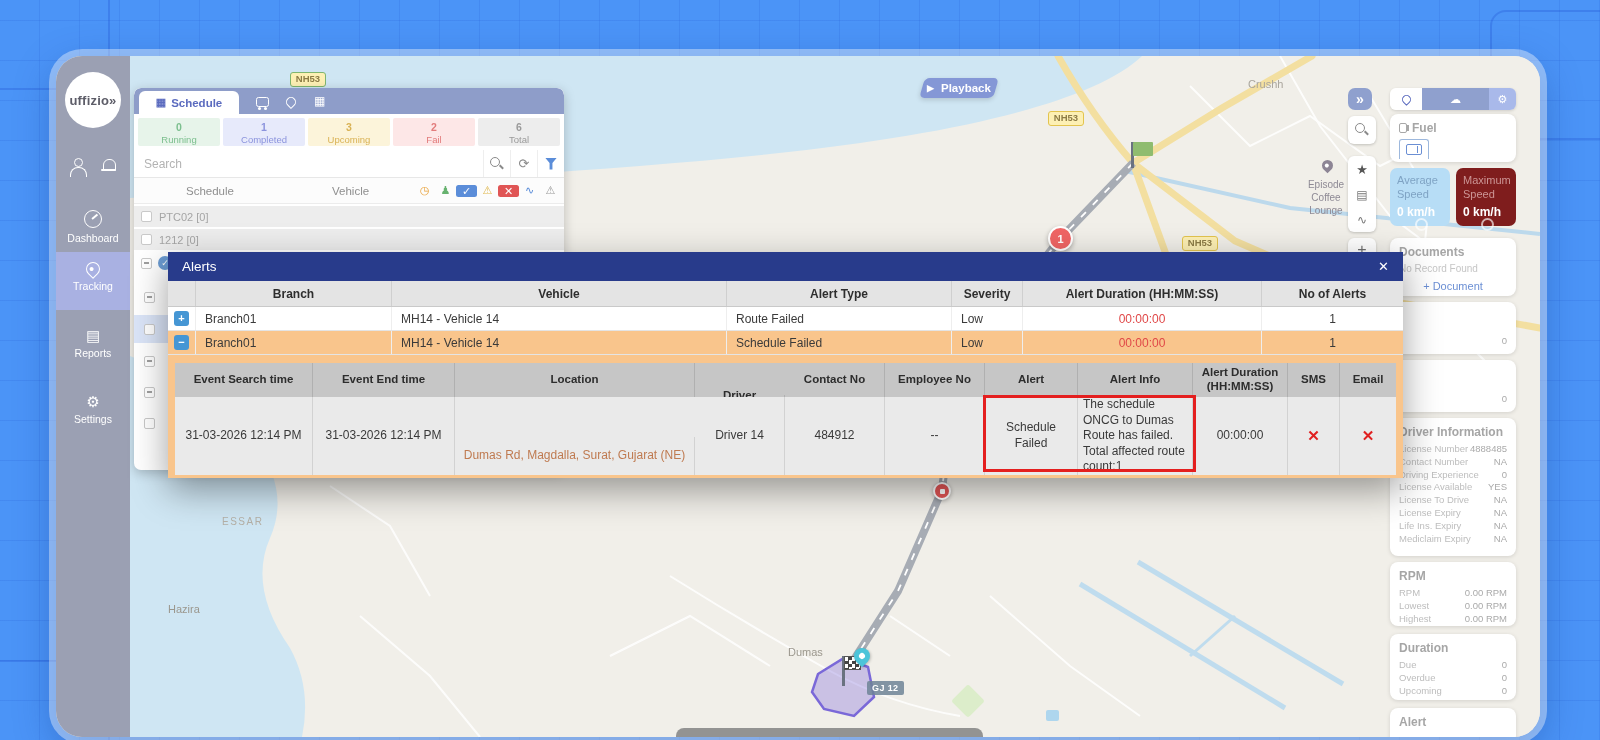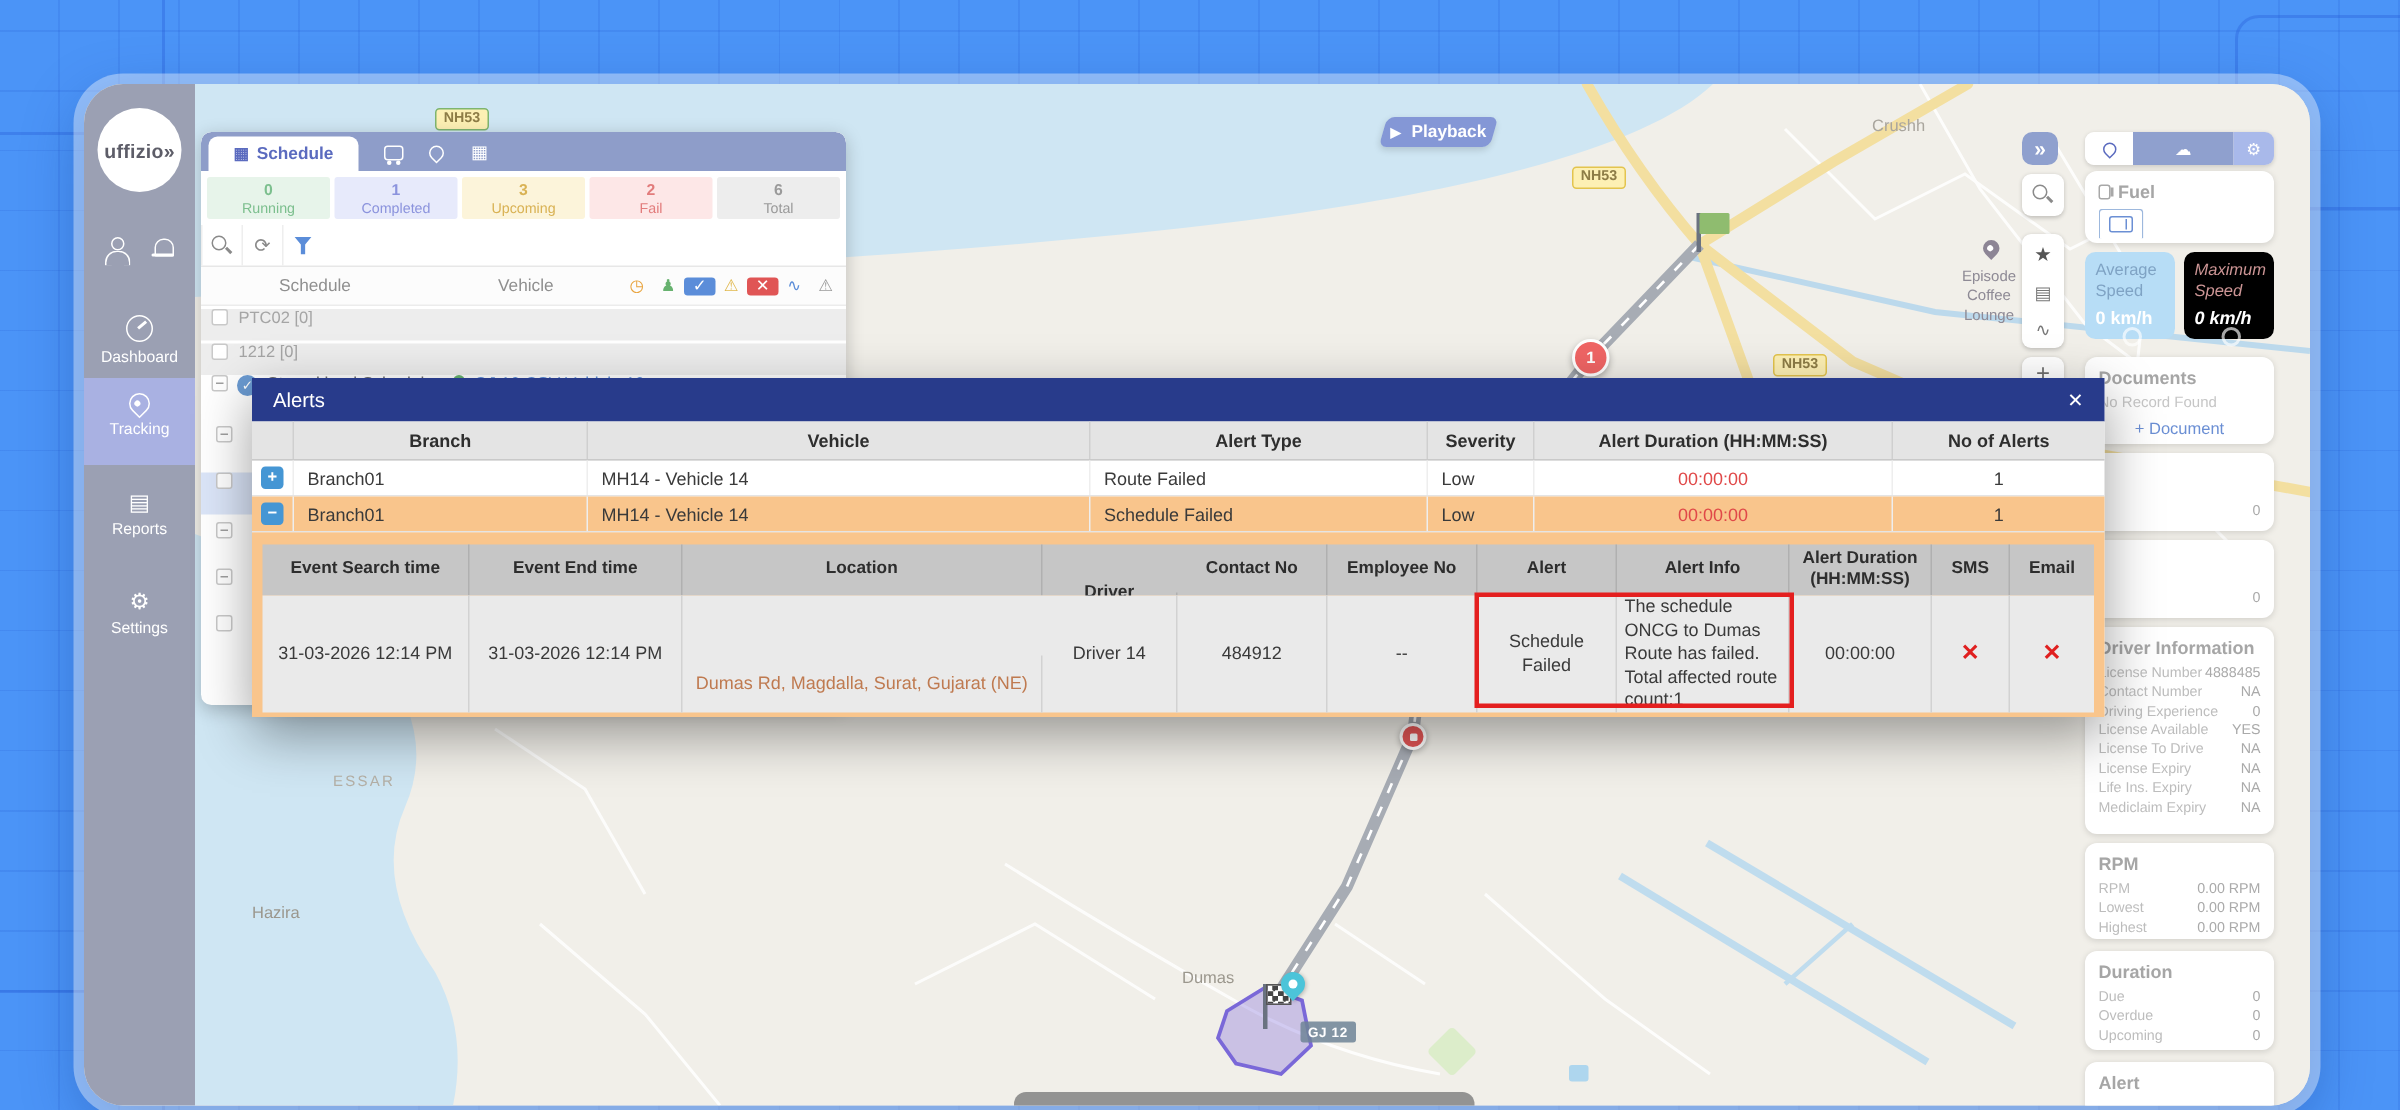--- a/index.html
+++ b/index.html
@@ -97,21 +97,21 @@
   .search-row { height:28px; border-bottom:1px solid #e7e7e7; display:flex; align-items:center; }
   .search-row input { flex:1; border:none; outline:none; font-size:12px; padding:0 10px; color:#555; }
   .search-row input::placeholder { color:#b3b3b3; }
   .srch-cell { width:27px; height:100%; border-left:1px solid #eee; display:flex; align-items:center; justify-content:center; }
   .ic-funnel { width:12px; height:12px; background:#5b8dd9; clip-path:polygon(0 0,100% 0,62% 46%,62% 100%,38% 100%,38% 46%); }
   .sched-head { height:26px; border-bottom:1px solid #ececec; position:relative; color:#8f8f8f; font-size:11.5px;
     display:flex; align-items:center; background:#fcfcfc; }
   .icon-cols { position:absolute; right:3px; top:0; height:100%; display:flex; align-items:center; }
   .icon-cols span { width:21px; text-align:center; font-size:11px; }
   .sq-ic { display:inline-block; width:12px; height:12px; border-radius:2.5px; color:#fff; font-size:8px; line-height:12px; text-align:center; }
-  .srow { position:relative; display:flex; font-size:11px; color:#a5a5a5; }
+  .srow { position:relative; display:flex; align-items:center; font-size:11px; color:#a5a5a5; }
   .cb { display:inline-block; width:11px; height:11px; border:1.5px solid #c9c9c9; border-radius:2px; background:#fff; flex:none; }
   .cb.ind { position:relative; }
   .cb.ind::after { content:""; position:absolute; left:1.5px; top:3.5px; width:5px; height:1.6px; background:#9f9f9f; }
   .num-cols { position:absolute; right:3px; top:0; height:100%; display:flex; align-items:center; font-weight:bold; font-size:10.5px; }
   .num-cols span { width:21px; text-align:center; }
 
   
   .card { position:absolute; left:1334px; width:126px; background:#fff; border-radius:8px;
     box-shadow:0 1px 4px rgba(0,0,0,.13); padding:7px 9px; z-index:10; }
   .card h4 { font-size:12px; color:#a6a6a6; font-weight:bold; margin-bottom:4px; }
@@ -272,20 +272,21 @@
       <span class="sched-tab-ic" style="left:180px;">▦</span>
     </div>
     <div class="stats">
       <div class="stat" style="background:#e7f4ea; color:#7cbf8e;"><b>0</b><span>Running</span></div>
       <div class="stat" style="background:#e7eafb; color:#8b93dd;"><b>1</b><span>Completed</span></div>
       <div class="stat" style="background:#fcf4da; color:#d9b254;"><b>3</b><span>Upcoming</span></div>
       <div class="stat" style="background:#fde7e7; color:#e27c7c;"><b>2</b><span>Fail</span></div>
       <div class="stat" style="background:#ededed; color:#9a9a9a;"><b>6</b><span>Total</span></div>
     </div>
     <div class="search-row">
+      <input type="text" placeholder="Search" style="">
       <div class="srch-cell">
           <span class="ic-search"></span>
         </div>
       <div class="srch-cell">
           <span style="color:#8a8a8a; font-size:13px;">⟳</span>
         </div>
       <div class="srch-cell">
           <span class="ic-funnel"></span>
         </div>
     </div>
@@ -374,21 +375,21 @@
       </h4>
     <div style="width:30px; height:20px; border:1px solid #9db8dd; border-bottom:none; border-radius:3px 3px 0 0; display:flex; align-items:center; justify-content:center; margin-top:2px;">
       <span class="ic-truck"></span>
     </div>
   </div>
 
   <div class="speedcard" style="left:1334px; top:112px; background:#b7ddf6;">
     <div class="t" style="color:#7fa3c4;">Average Speed</div>
     <div class="v">0 km/h</div>
   </div>
-  <div class="speedcard" style="left:1400px; top:112px; background:#000000;font-style:italic;">
+  <div class="speedcard" style="left:1400px; top:112px; background:#7f1d1d;">
     <div class="t" style="color:#cc9595;">Maximum Speed</div>
     <div class="v">0 km/h</div>
   </div>
 
   <div class="card" style="top:182px; height:58px;">
     <h4>Documents</h4>
     <div style="font-size:10px; color:#c6c6c6;">No Record Found</div>
     <div style="font-size:11px; color:#6b8fd4; text-align:center; margin-top:6px;">+ Document</div>
   </div>
 

